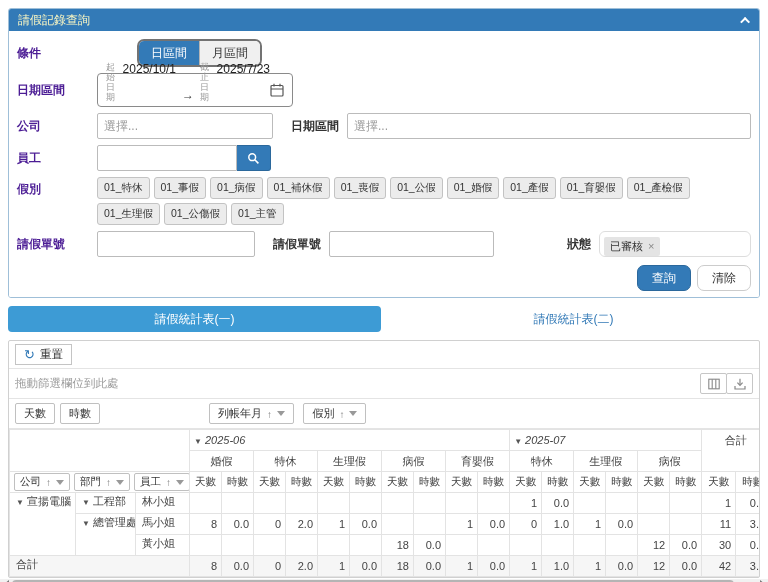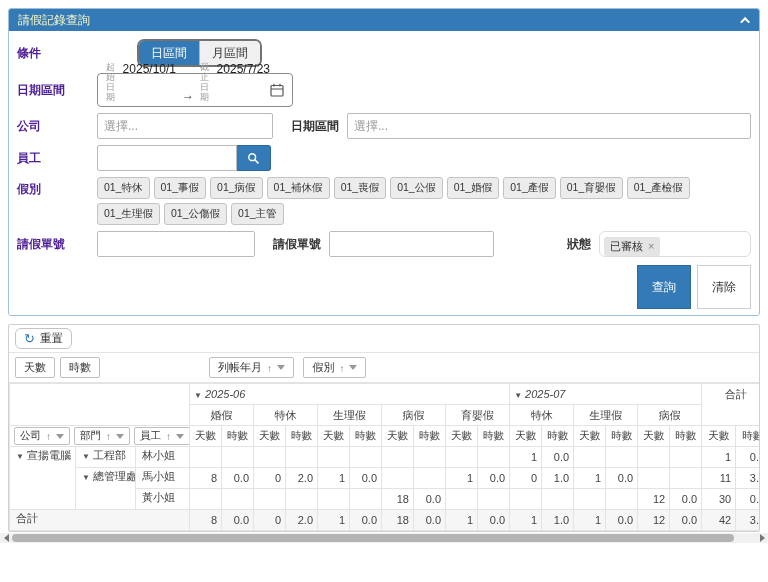--- a/index.html
+++ b/index.html
@@ -51,36 +51,36 @@
   .lt-btn { font-size:10.5px; padding:3px 6px; background:#ececec; border:1px solid #c3c3c3;
     border-radius:3px; color:#333; white-space:nowrap; cursor:pointer; }
 
   .status-box { width:152px; height:26px; border:1px solid #ddd; border-radius:6px;
     display:flex; align-items:flex-end; padding:0 4px; }
   .tag { background:var(--chip_bg,#e4e4e4); border-radius:2px; font-size:11px; color:#333;
     padding:2px 6px; display:inline-flex; align-items:center; gap:5px; }
   .tag-x { color:#888; font-size:11px; cursor:pointer; line-height:1; }
 
   .actions { display:flex; justify-content:flex-end; gap:6px; margin-top:8px; }
-  .btn { height:44px; padding:0 14px; font-size:12px; border-radius:0; cursor:pointer; }
+  .btn { height:26px; padding:0 14px; font-size:12px; border-radius:7px; cursor:pointer; }
   .btn-primary { background:var(--accent,#337ab7); color:#fff; border:1px solid var(--accent_border,#2b689c); }
   .btn-plain { background:#fff; color:#333; border:1px solid #ccc; }
 
   
   .tabs { display:flex; gap:6px; margin-top:8px; }
   .tab { flex:1; height:26px; display:flex; align-items:center; justify-content:center;
     font-size:12px; border-radius:4px; cursor:pointer; }
   .tab.active { background:var(--tab_active,#3d9bd5); color:#fff; }
   .tab.inactive { background:#fff; color:var(--accent,#337ab7); }
 
   
   .grid-panel { border:1px solid #d0d0d0; border-radius:2px; margin-top:8px; background:#fff; }
   .grid-toolbar { padding:3px 6px; border-bottom:1px solid #e4e4e4; }
   .reset-btn { display:inline-flex; align-items:center; gap:5px; height:21px; padding:0 8px;
-    font-size:11.5px; background:#fff; border:1px solid #c4c4c4; border-radius:6px; color:#333; cursor:pointer; }
+    font-size:11.5px; background:#fff; border:1px solid #c4c4c4; border-radius:0; color:#333; cursor:pointer; }
   .refresh::before { content:"↻"; color:var(--accent,#337ab7); font-size:13px; line-height:1; }
   .filter-row { padding:4px 6px; border-bottom:1px solid #e4e4e4; display:flex;
     align-items:center; justify-content:space-between; }
   .filter-hint { font-size:11.5px; color:#9a9a9a; }
   .icon-btns { display:flex; }
   .icon-btn { width:27px; height:21px; border:1px solid #c6c6c6; background:#fff;
     display:flex; align-items:center; justify-content:center; border-radius:2px; cursor:pointer; }
   .icon-btn + .icon-btn { margin-left:-1px; }
 
   .fields-row { padding:4px 6px; border-bottom:1px solid #e4e4e4; display:flex; align-items:center; }
@@ -218,29 +218,56 @@
         </div>
       </div>
 
       <div class="actions">
         <button class="btn btn-primary">查詢</button>
         <button class="btn btn-plain">清除</button>
       </div>
     </div>
   </section>
 
+  <div class="tabs">
+    <div class="tab active">請假統計表(一)</div>
+    <div class="tab inactive">請假統計表(二)</div>
+  </div>
 
   <section class="grid-panel">
     <div class="grid-toolbar">
       <button class="reset-btn">
         <span class="refresh"></span>
         <span>重置</span>
       </button>
     </div>
 
+    <div class="filter-row">
+      <span class="filter-hint">拖動篩選欄位到此處</span>
+      <span class="icon-btns">
+        <span class="icon-btn">
+          <span style="display:flex">
+            <svg width="12" height="12" viewBox="0 0 12 12">
+                <rect x="0.8" y="1.2" width="10.4" height="9.6" fill="none" stroke="#888" stroke-width="1.1"></rect>
+                <line x1="4.2" y1="1.2" x2="4.2" y2="10.8" stroke="#888" stroke-width="1.1"></line>
+                <line x1="7.8" y1="1.2" x2="7.8" y2="10.8" stroke="#888" stroke-width="1.1"></line>
+              </svg>
+          </span>
+        </span>
+        <span class="icon-btn">
+          <span style="display:flex">
+            <svg width="12" height="12" viewBox="0 0 12 12">
+                <line x1="6" y1="0.8" x2="6" y2="6.8" stroke="#888" stroke-width="1.2"></line>
+                <path d="M3.4 4.6 L6 7.4 L8.6 4.6" fill="none" stroke="#888" stroke-width="1.2"></path>
+                <path d="M1 8 v3 h10 v-3" fill="none" stroke="#888" stroke-width="1.2"></path>
+              </svg>
+          </span>
+        </span>
+      </span>
+    </div>
 
     <div class="fields-row">
       <span class="chip">
         <span>天數</span>
       </span>
       <span class="chip">
         <span>時數</span>
       </span>
       <span class="col-fields">
         <span class="chip">

